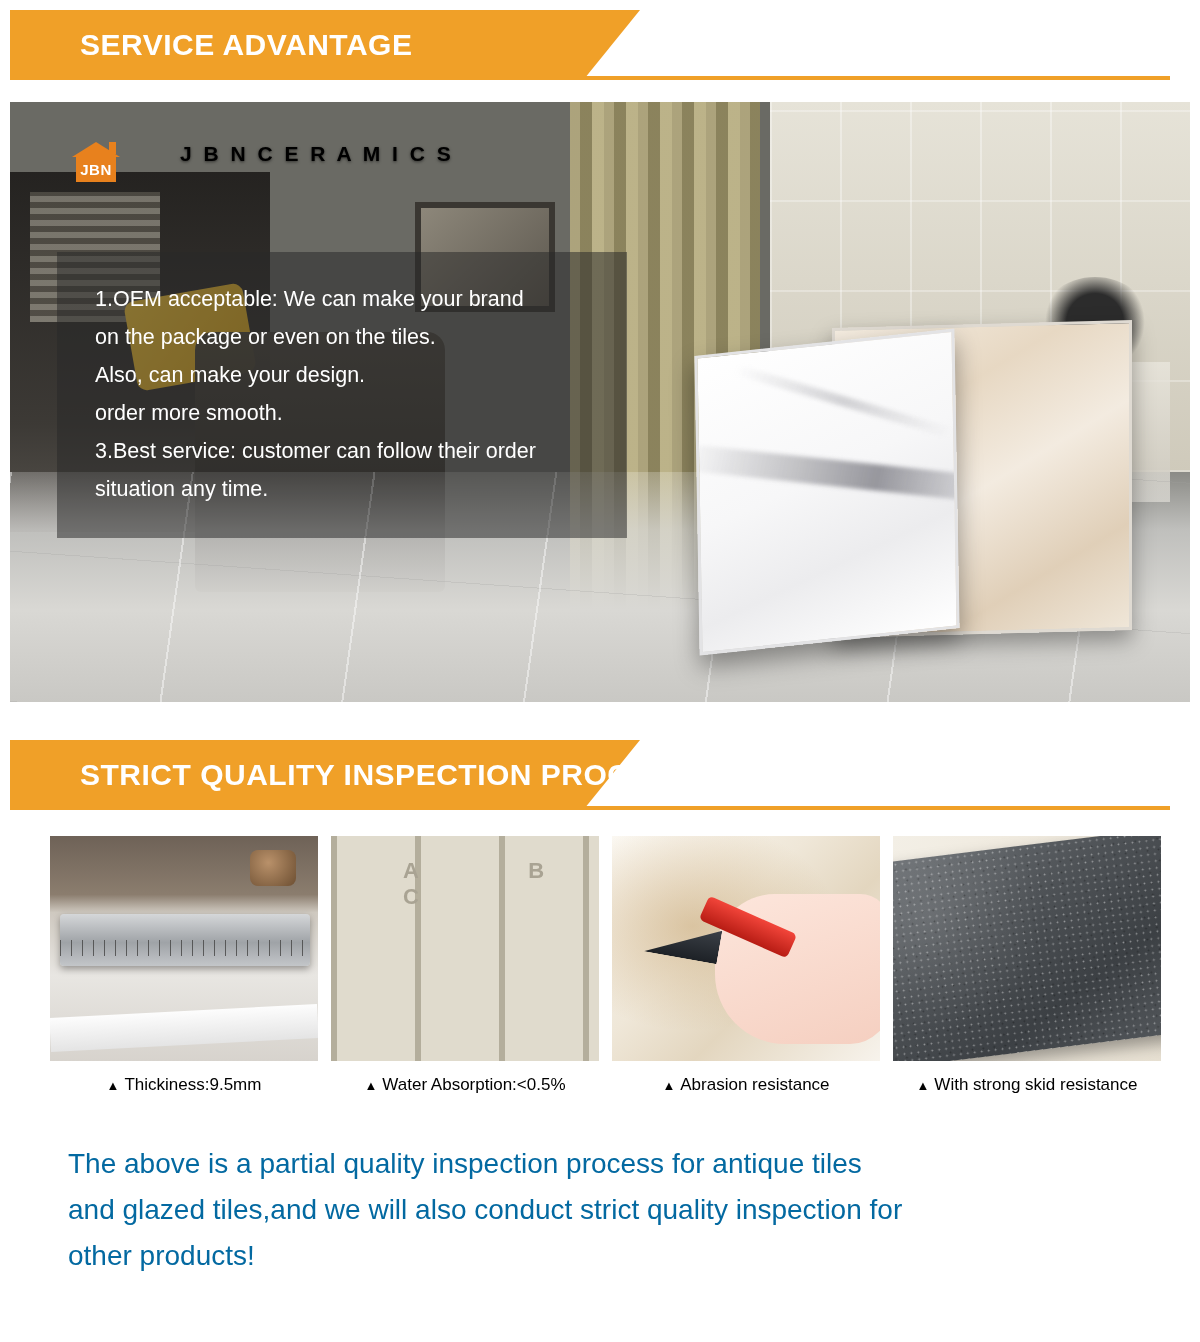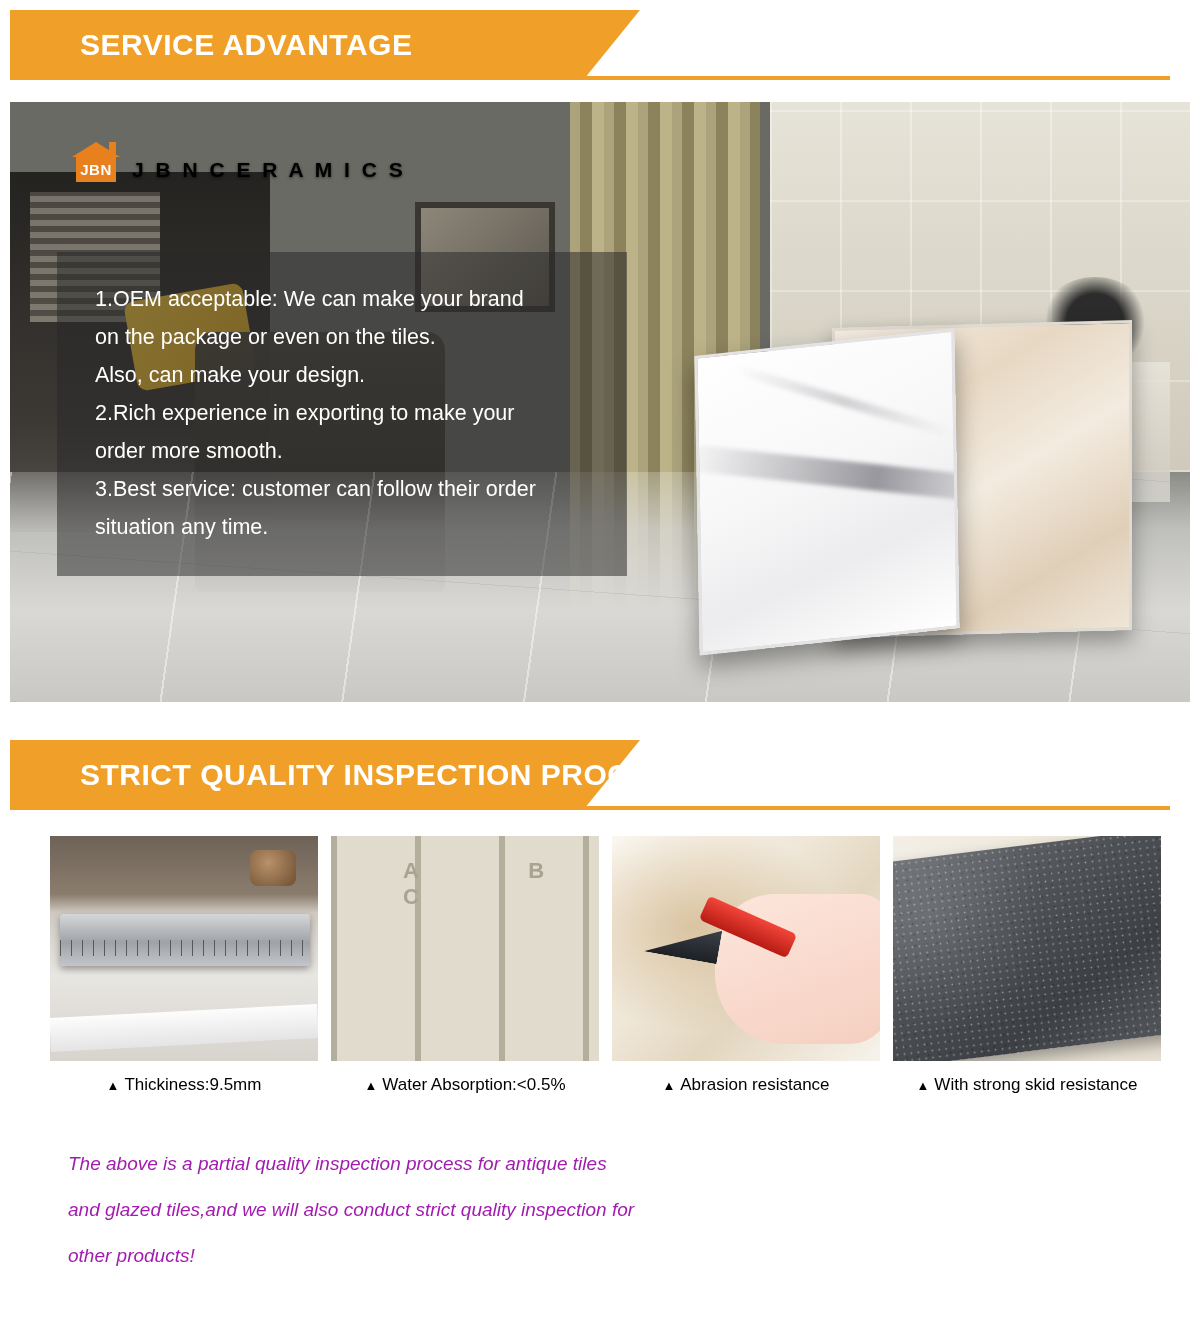--- a/index.html
+++ b/index.html
@@ -152,22 +152,23 @@
     right: 20px; top: 260px;
     width: 180px; height: 140px;
     background: linear-gradient(to bottom,#e9e6dd,#cdc9bf);
     opacity: .8;
   }
 
   .logo {
     position: absolute;
     left: 62px; top: 40px;
     display: flex;
-    align-items: flex-end;
+    align-items: flex-start;
     z-index: 6;
+    gap: 48px;
   }
   .logo-mark {
     position: relative;
     width: 48px; height: 40px;
     margin-right: 12px;
   }
   .logo-roof {
     position: absolute; left: 0; top: 0;
     width: 0; height: 0;
     border-left: 24px solid transparent;
@@ -373,24 +374,23 @@
       radial-gradient(circle, rgba(255,255,255,.55) 0.7px, rgba(255,255,255,0) 1.2px),
       radial-gradient(circle, rgba(0,0,0,.35) 0.7px, rgba(0,0,0,0) 1.2px);
     background-size: 7px 7px, 11px 11px;
     background-position: 0 0, 3px 4px;
     opacity: .75;
   }
 
   .note {
     margin: 46px 0 0 68px;
     width: 1070px;
-    color: #a21caf;
-    font-size: 19px;
+    color: #0369a1;
+    font-size: 28px;
     line-height: 46px;
-    font-style: italic;
   }
 </style>
 </head>
 <body>
 
 <div class="banner">
   <div class="banner-bar"></div>
   <div class="banner-underline"></div>
   <div class="banner-title">SERVICE ADVANTAGE</div>
 </div>
@@ -414,21 +414,20 @@
       <div class="logo-chimney"></div>
       <div class="logo-body">JBN</div>
     </div>
     <div class="logo-text">J B N C E R A M I C S</div>
   </div>
 
   <div class="hero-textbox">
     <p>1.OEM acceptable: We can make your brand</p>
     <p>on the package or even on the tiles.</p>
     <p>Also, can make your design.</p>
-    <p>2.Rich experience in exporting to make your</p>
     <p>order more smooth.</p>
     <p>3.Best service: customer can follow their order</p>
     <p>situation any time.</p>
   </div>
 
   <div class="tile-group">
     <div class="tile-beige"></div>
     <div class="tile-white"></div>
   </div>
 </div>

